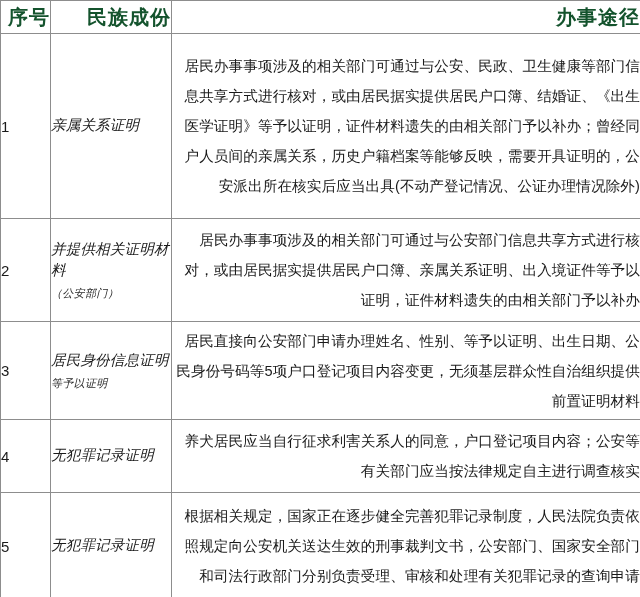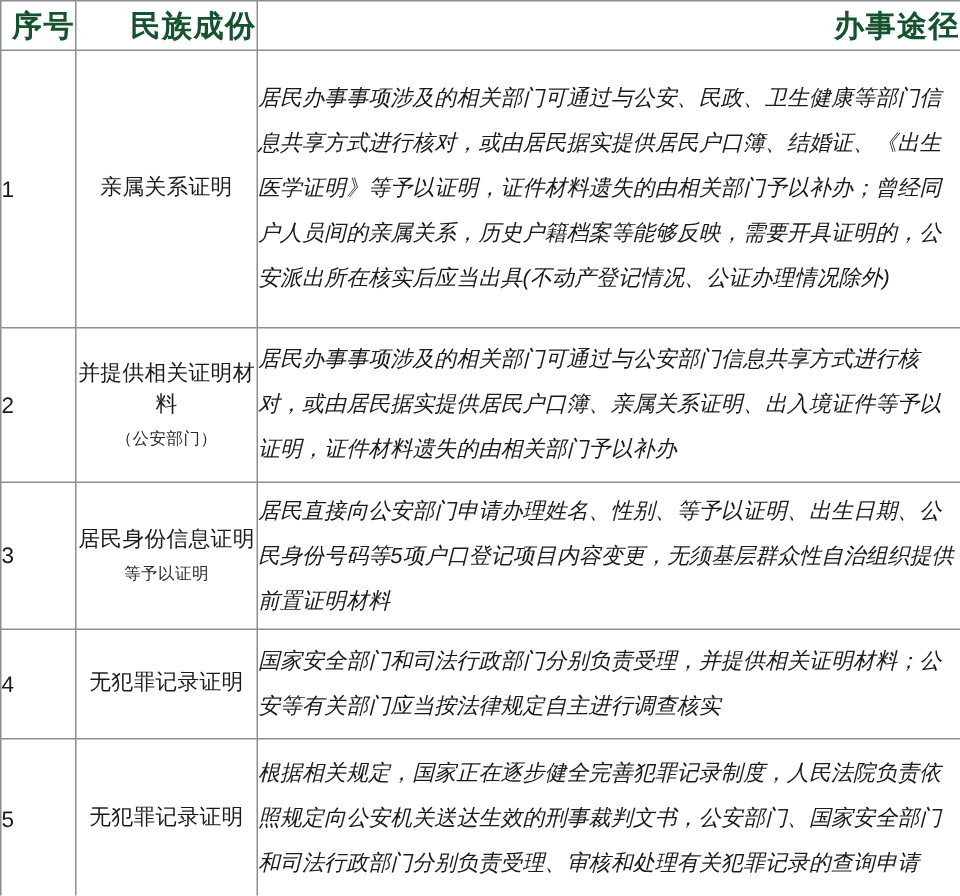--- a/index.html
+++ b/index.html
@@ -38,43 +38,42 @@
     letter-spacing: 1px;
     color: #14532d;
   }
   td.cell-no {
     text-align: left;
     padding-left: 4px;
     font-size: 15px;
     color: #1a1a1a;
   }
   td.cell-name {
-    text-align: center;
     font-size: 14.5px;
     line-height: 1.45;
     color: #1a1a1a;
     padding: 2px 1px;
     letter-spacing: 0.2px;
+    font-style: italic;
   }
   td.cell-name .sub {
     display: block;
     font-size: 11px;
     margin-top: 5px;
     letter-spacing: 0.3px;
     color: #2b2b2b;
   }
   td.cell-route {
-    text-align: left;
+    text-align: right;
     font-size: 14.6px;
     line-height: 30px;
     padding: 3px 4px 3px 6px;
     color: #1a1a1a;
     letter-spacing: 0.1px;
     word-break: break-all;
-    font-style: italic;
   }
   
   tr.r1 td { height: 184px; }
   tr.r2 td { height: 102px; }
   tr.r3 td { height: 97px; }
   tr.r4 td { height: 72px; }
   tr.r5 td { height: 106px; }
 </style>
 </head>
 <body>
@@ -114,21 +113,21 @@
         <span>居民身份信息证明</span>
         <span class="sub">等予以证明</span>
       </td>
       <td class="cell-route">居民直接向公安部门申请办理姓名、性别、等予以证明、出生日期、公民身份号码等5项户口登记项目内容变更，无须基层群众性自治组织提供前置证明材料</td>
     </tr>
     <tr class="r4">
       <td class="cell-no">4</td>
       <td class="cell-name">
         <span>无犯罪记录证明</span>
       </td>
-      <td class="cell-route">国家安全部门和司法行政部门分别负责受理，并提供相关证明材料；公安等有关部门应当按法律规定自主进行调查核实</td>
+      <td class="cell-route">养犬居民应当自行征求利害关系人的同意，户口登记项目内容；公安等有关部门应当按法律规定自主进行调查核实</td>
     </tr>
     <tr class="r5">
       <td class="cell-no">5</td>
       <td class="cell-name">
         <span>无犯罪记录证明</span>
       </td>
       <td class="cell-route">根据相关规定，国家正在逐步健全完善犯罪记录制度，人民法院负责依照规定向公安机关送达生效的刑事裁判文书，公安部门、国家安全部门和司法行政部门分别负责受理、审核和处理有关犯罪记录的查询申请</td>
     </tr>
   </tbody>
 </table>

